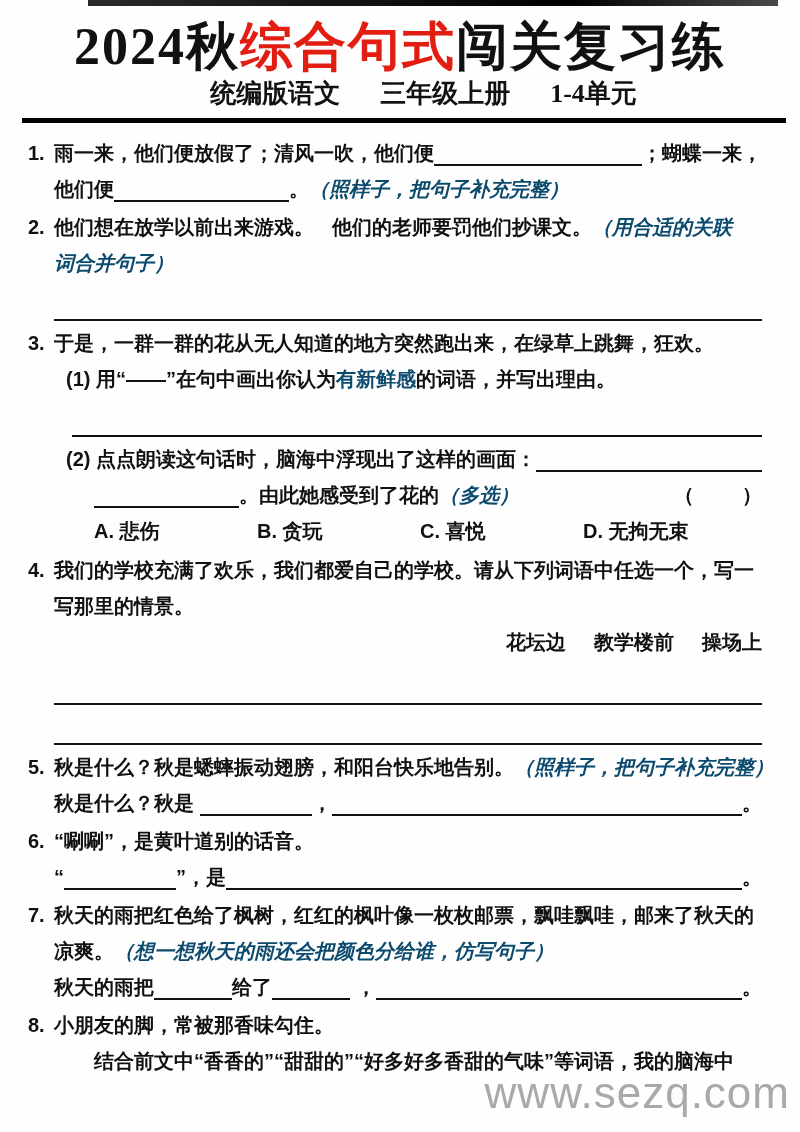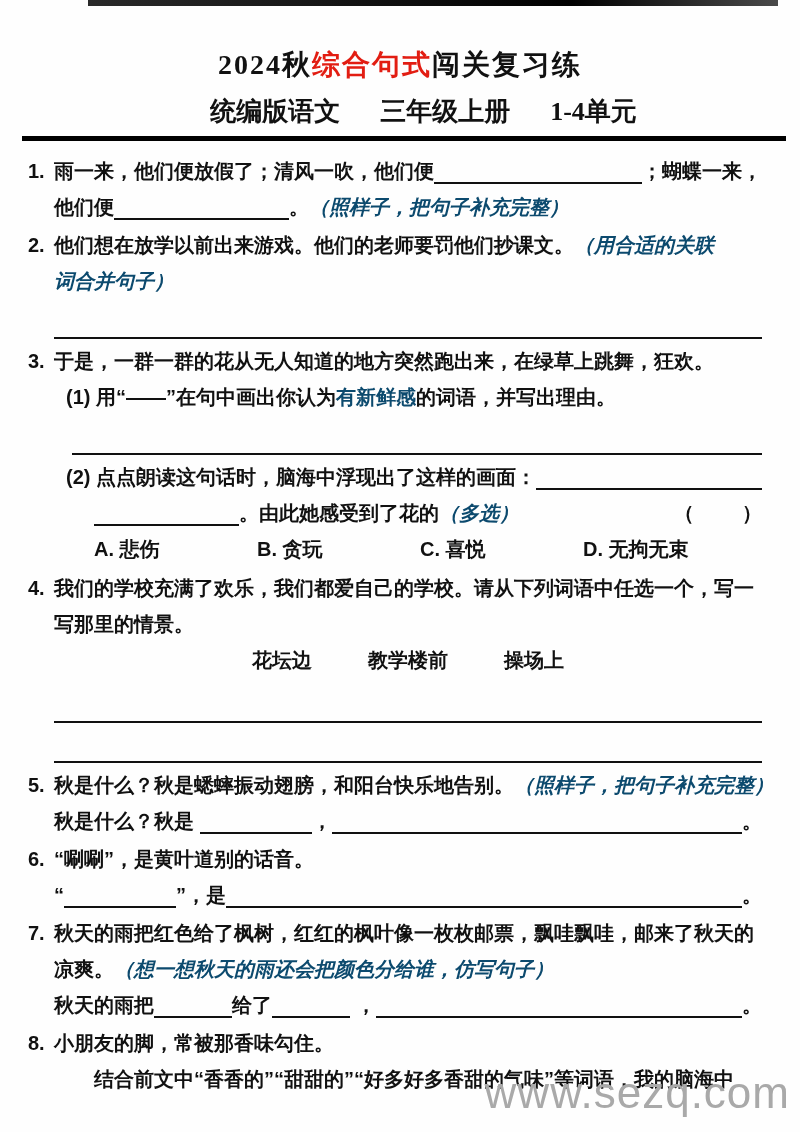--- a/index.html
+++ b/index.html
@@ -6,23 +6,23 @@
   body { background:#ffffff; font-family:"Liberation Sans","DejaVu Sans",sans-serif; }
   .page {
     position:relative; width:800px; height:1132px; margin:0 auto;
     background:#fefefe; overflow:hidden; color:#111;
   }
   .topbar {
     position:absolute; top:0; left:88px; width:690px; height:6px;
     background:linear-gradient(to right,#2a2a2a,#000 70%,#4a4a4a);
   }
   .title {
-    margin-top:40px; text-align:center;
+    margin-top:22px; text-align:center;
     font-family:"Liberation Serif","DejaVu Serif",serif;
-    font-size:28px; font-weight:900; letter-spacing:2px; line-height:50px;
+    font-size:52px; font-weight:900; letter-spacing:2px; line-height:50px;
   }
   .title .red { color:#e21d12; }
   .subtitle {
     margin-top:6px; display:flex; justify-content:center; gap:40px;
     font-family:"Liberation Serif","DejaVu Serif",serif;
     font-size:26px; font-weight:700; line-height:32px;padding-left:47px;
   }
   .rule {
     margin:8px 14px 0 22px; height:3px;
     border-top:3px solid #000; border-bottom:2px solid #000;
@@ -35,25 +35,25 @@
   .blank {
     border-bottom:2px solid #111; height:26px; margin-bottom:5px; flex:0 0 auto;
   }
   .fill { flex:1 1 auto; }
   .hint { color:#0c4a6e; font-family:"Liberation Serif","DejaVu Serif",serif; font-style:italic; font-weight:700; }
   .ansline {
     height:34px; border-bottom:2px solid #111; margin-top:6px; margin-bottom:4px;
   }
   .sub { padding-left:12px; }
   .indent40 { padding-left:40px; }
-  .gap18 { }
+  .gap18 { margin-left:18px; }
   .opts { display:flex; padding-left:40px; line-height:37px; }
   .opt { width:163px; flex:0 0 auto; }
   .opt:last-child { width:auto; }
-  .words { display:flex; justify-content:center; gap:56px; line-height:37px; }
+  .words { display:flex; justify-content:flex-end; gap:28px; line-height:37px; }
   .parensp { flex:1 1 auto; }
   .pgap { margin-left:48px; }
   .watermark {
     position:absolute; right:10px; bottom:14px;
     font-size:44px; font-weight:400; color:#a9a9a9; letter-spacing:1px;
     font-family:"Liberation Sans","DejaVu Sans",sans-serif;
   }
 </style>
 </head>
 <body>

